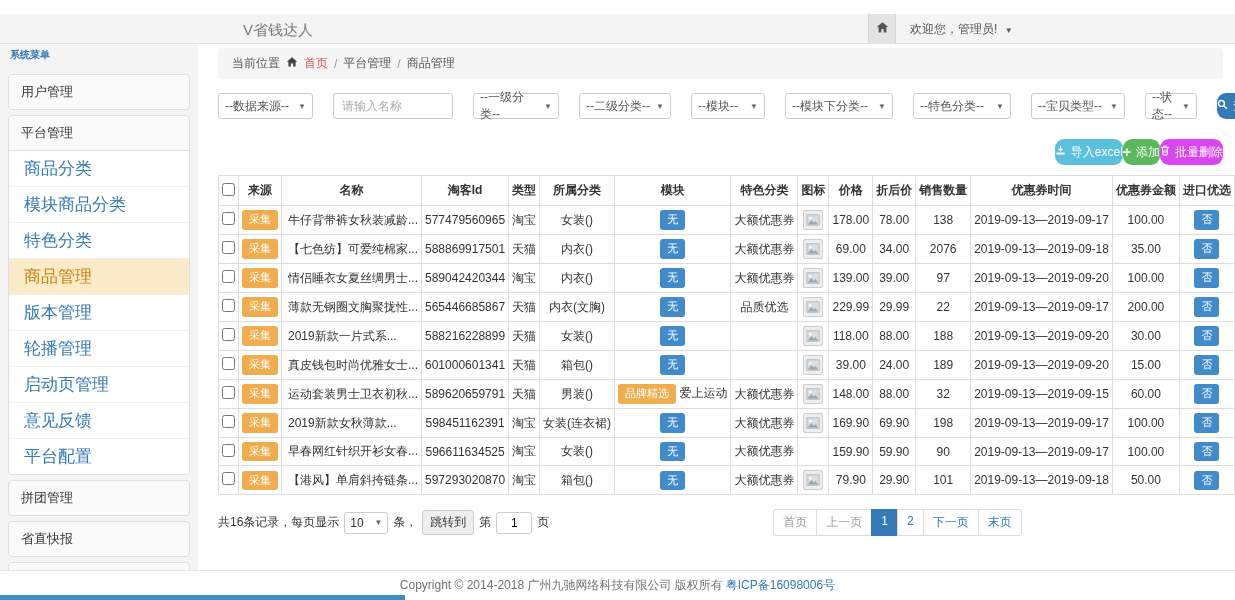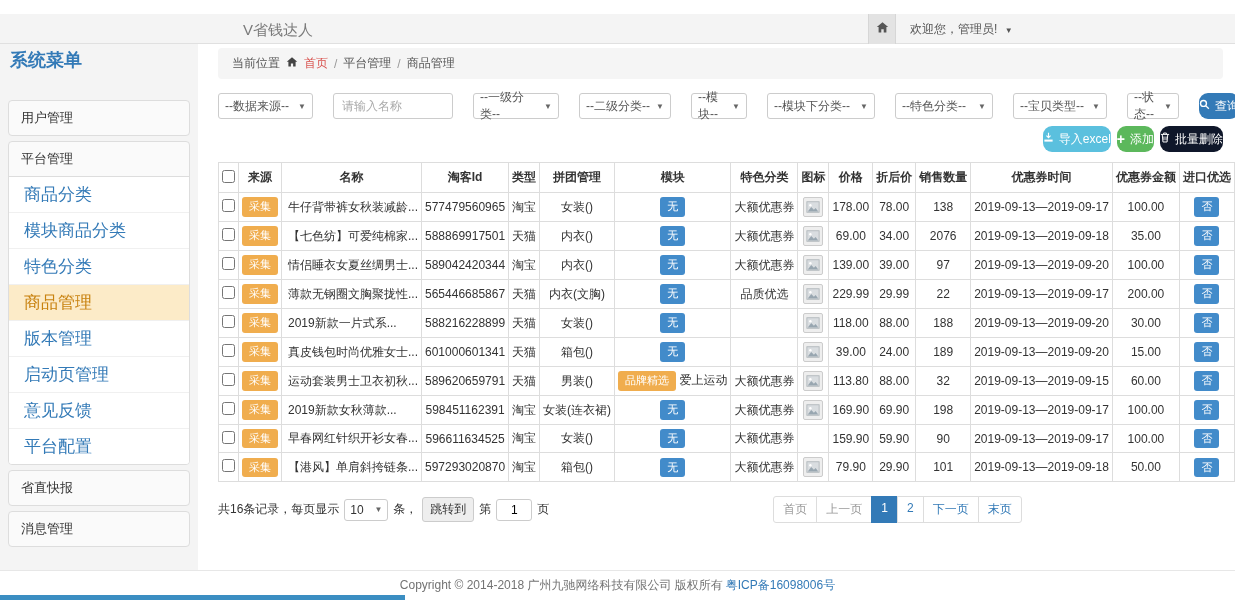--- a/index.html
+++ b/index.html
@@ -11,21 +11,21 @@
   }
   
   .header { position:absolute; top:14px; left:0; right:0; height:30px; background:#f4f4f4; border-bottom:1px solid #e0e0e0; z-index:4; }
   .brand { position:absolute; left:243px; top:7px; font-size:15px; color:#7a7a7a; }
   .header-right { position:absolute; left:868px; top:0; height:30px; display:flex; align-items:center; }
   .home-btn { width:28px; height:30px; background:#e3e3e3; border-left:1px solid #d6d6d6; border-right:1px solid #d6d6d6; display:flex; align-items:center; justify-content:center; cursor:pointer; }
   .welcome { margin-left:14px; color:#555; }
   .caret-down { font-size:8px; color:#555; margin-left:4px; }
   
   .sidebar { position:absolute; top:30px; left:0; width:198px; bottom:30px; background:#f4f4f4; padding:10px 8px; overflow:hidden; }
-  .sidebar-title { color:#337ab7; font-size:18px; font-weight:bold; margin:8px 2px 28px; }
+  .sidebar-title { color:#337ab7; font-size:10px; font-weight:bold; margin:8px 2px 12px; }
   .menu-group { border:1px solid #ddd; border-radius:4px; margin-bottom:5px; background:#fafafa; overflow:hidden; }
   .menu-group-header { padding:8px 12px; font-size:13px; color:#333; cursor:pointer; }
   .submenu { list-style:none; background:#fff; border-top:1px solid #ddd; }
   .submenu li { padding:6px 12px 6px 15px; font-size:17px; color:#337ab7; border-bottom:1px solid #f0f0f0; cursor:pointer; }
   .submenu li:last-child { border-bottom:none; }
   .submenu li.active { background:#fcebc8; color:#c8820f; }
   
   .main { position:absolute; left:198px; top:30px; right:0; bottom:30px; background:#fff; padding:18px 12px 0 20px; overflow:hidden; }
   .breadcrumb { background:#f5f5f5; border-radius:4px; padding:7px 14px; color:#555; display:flex; align-items:center; gap:6px; }
   .breadcrumb .home-link { color:#d9534f; cursor:pointer; }
@@ -33,23 +33,23 @@
   
   .filter-row { display:flex; gap:20px; margin-top:14px; flex-wrap:nowrap; }
   .fselect { height:26px; border:1px solid #ccc; border-radius:3px; background:#fff; display:flex; align-items:center; justify-content:space-between; padding:0 6px; color:#555; cursor:pointer; flex:0 0 auto; }
   .fselect .arrow { font-size:8px; color:#666; margin-left:6px; }
   .finput { height:26px; border:1px solid #ccc; border-radius:3px; padding:0 8px; font-size:12px; width:120px; color:#555; font-family:inherit; }
   .finput::placeholder { color:#aaa; }
   .btn { height:26px; border:none; border-radius:9px; color:#fff; font-size:12px; padding:0 0; display:inline-flex; align-items:center; gap:5px; cursor:pointer; font-family:inherit; flex:0 0 auto; }
   .btn-blue { background:#337ab7; }
   .btn-teal { background:#5bc0de; }
   .btn-green { background:#5cb85c; }
-  .btn-pink { background:#0f172a;justify-content:space-between; }
+  .btn-pink { background:#d946ef;justify-content:space-between; }
   .plus-glyph { font-weight:bold; font-size:14px; line-height:1; }
-  .toolbar { display:flex; justify-content:flex-end; gap:6px; margin-top:7px; }
+  .toolbar { display:flex; justify-content:flex-end; margin-top:20px; }
   
   table.grid { width:100%; border-collapse:collapse; margin-top:10px; table-layout:auto; }
   .grid th, .grid td { border:1px solid #ddd; padding:4px 3px; font-size:12px; text-align:center; color:#333; white-space:nowrap; }
   .grid th { font-weight:bold; padding:6px 3px; background:#fff; }
   .grid td.name-cell { text-align:left; padding-left:6px; max-width:150px; overflow:hidden; text-overflow:ellipsis; }
   .badge { display:inline-block; padding:2px 7px; border-radius:3px; color:#fff; font-size:11px; line-height:1.4; border:none; font-family:inherit; }
   .badge-orange { background:#f0ad4e; }
   .badge-blue { background:#428bca; }
   button.toggle { cursor:pointer; }
   .thumb { display:inline-flex; width:20px; height:20px; background:#eee; border:1px solid #ccc; border-radius:2px; vertical-align:middle; align-items:center; justify-content:center; overflow:hidden; }
@@ -99,26 +99,30 @@
   </div>
 
   <div class="menu-group">
     <div class="menu-group-header">平台管理</div>
     <ul class="submenu">
       <li>商品分类</li>
       <li>模块商品分类</li>
       <li>特色分类</li>
       <li class="active">商品管理</li>
       <li>版本管理</li>
+      <li>轮播管理</li>
       <li>启动页管理</li>
       <li>意见反馈</li>
       <li>平台配置</li>
     </ul>
   </div>
 
+  <div class="menu-group">
+    <div class="menu-group-header">拼团管理</div>
+  </div>
   <div class="menu-group">
     <div class="menu-group-header">省直快报</div>
   </div>
   <div class="menu-group">
     <div class="menu-group-header">消息管理</div>
   </div>
 
 </aside>
 
 <main class="main">
@@ -144,21 +148,21 @@
     </div>
     <input class="finput" type="text" placeholder="请输入名称" style="">
     <div class="fselect" style="width:86px">
       <span>--一级分类--</span>
         <span class="arrow">▼</span>
     </div>
     <div class="fselect" style="width:92px">
       <span>--二级分类--</span>
         <span class="arrow">▼</span>
     </div>
-    <div class="fselect" style="width:56px">
+    <div class="fselect" style="width:74px">
       <span>--模块--</span>
         <span class="arrow">▼</span>
     </div>
     <div class="fselect" style="width:108px">
       <span>--模块下分类--</span>
         <span class="arrow">▼</span>
     </div>
     <div class="fselect" style="width:98px">
       <span>--特色分类--</span>
         <span class="arrow">▼</span>
@@ -208,21 +212,21 @@
   </div>
 
   <table class="grid">
     <thead>
       <tr>
         <th><input type="checkbox" style=""></th>
         <th>来源</th>
         <th>名称</th>
         <th>淘客Id</th>
         <th>类型</th>
-        <th>拼团管理</th>
+        <th>所属分类</th>
         <th>模块</th>
         <th>特色分类</th>
         <th>图标</th>
         <th>价格</th>
         <th>折后价</th>
         <th>销售数量</th>
         <th>优惠券时间</th>
         <th>优惠券金额</th>
         <th>进口优选</th>
         <th>必买清单</th>
@@ -383,21 +387,21 @@
           <td>男装()</td>
           <td><span class="badge badge-orange">品牌精选</span> <span>爱上运动</span></td>
           <td>大额优惠券</td>
           <td><span class="thumb">
               <svg width="14" height="14" viewBox="0 0 16 16">
                 <rect x="1" y="2" width="14" height="12" fill="#d9dde0" stroke="#b0b6ba"></rect>
                 <circle cx="5" cy="6" r="1.4" fill="#fff"></circle>
                 <path d="M2 13l4-5 3 3 2-2 3 4z" fill="#98a6b0"></path>
               </svg>
             </span></td>
-          <td>113.80</td>
+          <td>148.00</td>
           <td>88.00</td>
           <td>32</td>
           <td>2019-09-13—2019-09-15</td>
           <td>60.00</td>
           <td><button class="badge badge-blue toggle">否</button></td>
           <td></td>
         </tr>
         <tr>
           <td><input type="checkbox" style=""></td>
           <td><span class="badge badge-orange">采集</span></td>

